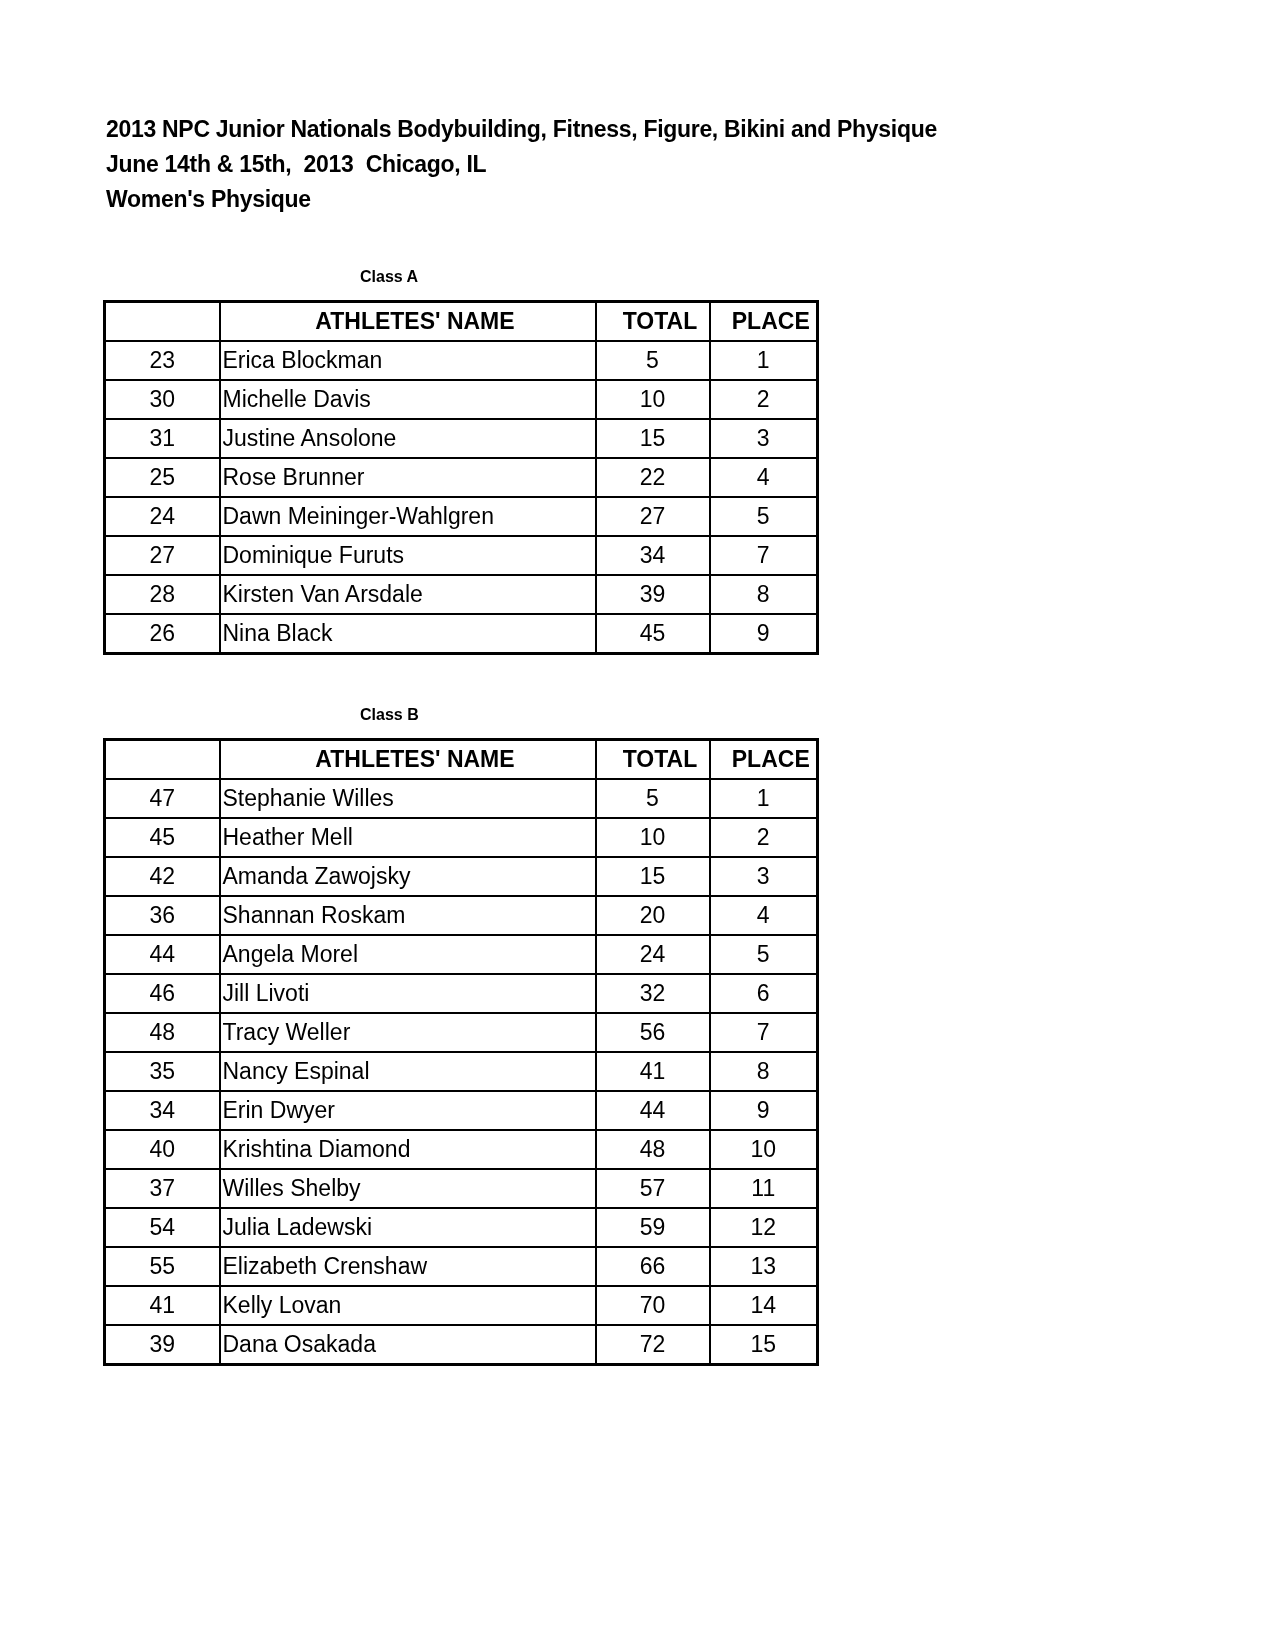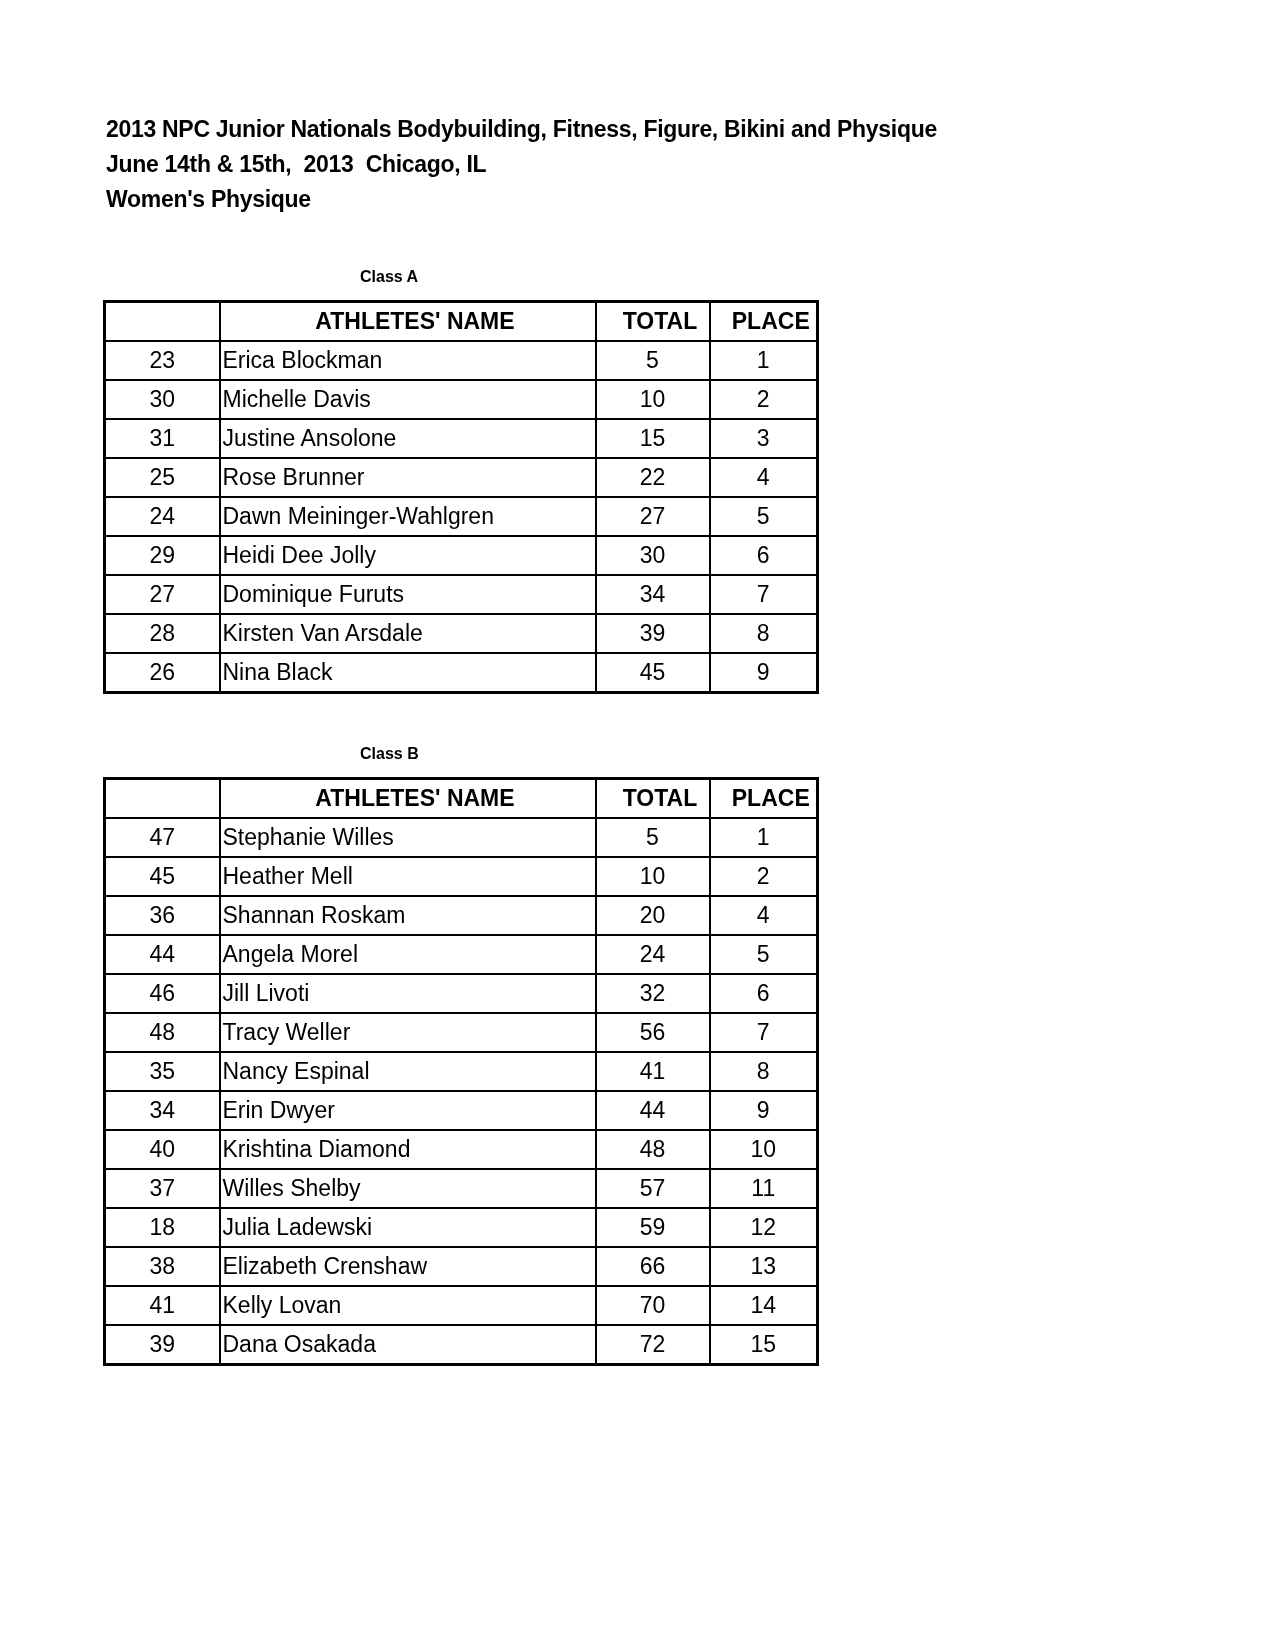--- a/index.html
+++ b/index.html
@@ -115,26 +115,20 @@
           <td class="total">22</td>
           <td class="place">4</td>
         </tr>
         <tr>
           <td class="num">24</td>
           <td class="name">Dawn Meininger-Wahlgren</td>
           <td class="total">27</td>
           <td class="place">5</td>
         </tr>
         <tr>
-          <td class="num">29</td>
-          <td class="name">Heidi Dee Jolly</td>
-          <td class="total">30</td>
-          <td class="place">6</td>
-        </tr>
-        <tr>
           <td class="num">27</td>
           <td class="name">Dominique Furuts</td>
           <td class="total">34</td>
           <td class="place">7</td>
         </tr>
         <tr>
           <td class="num">28</td>
           <td class="name">Kirsten Van Arsdale</td>
           <td class="total">39</td>
           <td class="place">8</td>
@@ -172,20 +166,26 @@
           <td class="total">5</td>
           <td class="place">1</td>
         </tr>
         <tr>
           <td class="num">45</td>
           <td class="name">Heather Mell</td>
           <td class="total">10</td>
           <td class="place">2</td>
         </tr>
         <tr>
+          <td class="num">42</td>
+          <td class="name">Amanda Zawojsky</td>
+          <td class="total">15</td>
+          <td class="place">3</td>
+        </tr>
+        <tr>
           <td class="num">36</td>
           <td class="name">Shannan Roskam</td>
           <td class="total">20</td>
           <td class="place">4</td>
         </tr>
         <tr>
           <td class="num">44</td>
           <td class="name">Angela Morel</td>
           <td class="total">24</td>
           <td class="place">5</td>
@@ -220,27 +220,27 @@
           <td class="total">48</td>
           <td class="place">10</td>
         </tr>
         <tr>
           <td class="num">37</td>
           <td class="name">Willes Shelby</td>
           <td class="total">57</td>
           <td class="place">11</td>
         </tr>
         <tr>
-          <td class="num">18</td>
+          <td class="num">54</td>
           <td class="name">Julia Ladewski</td>
           <td class="total">59</td>
           <td class="place">12</td>
         </tr>
         <tr>
-          <td class="num">38</td>
+          <td class="num">55</td>
           <td class="name">Elizabeth Crenshaw</td>
           <td class="total">66</td>
           <td class="place">13</td>
         </tr>
         <tr>
           <td class="num">41</td>
           <td class="name">Kelly Lovan</td>
           <td class="total">70</td>
           <td class="place">14</td>
         </tr>

